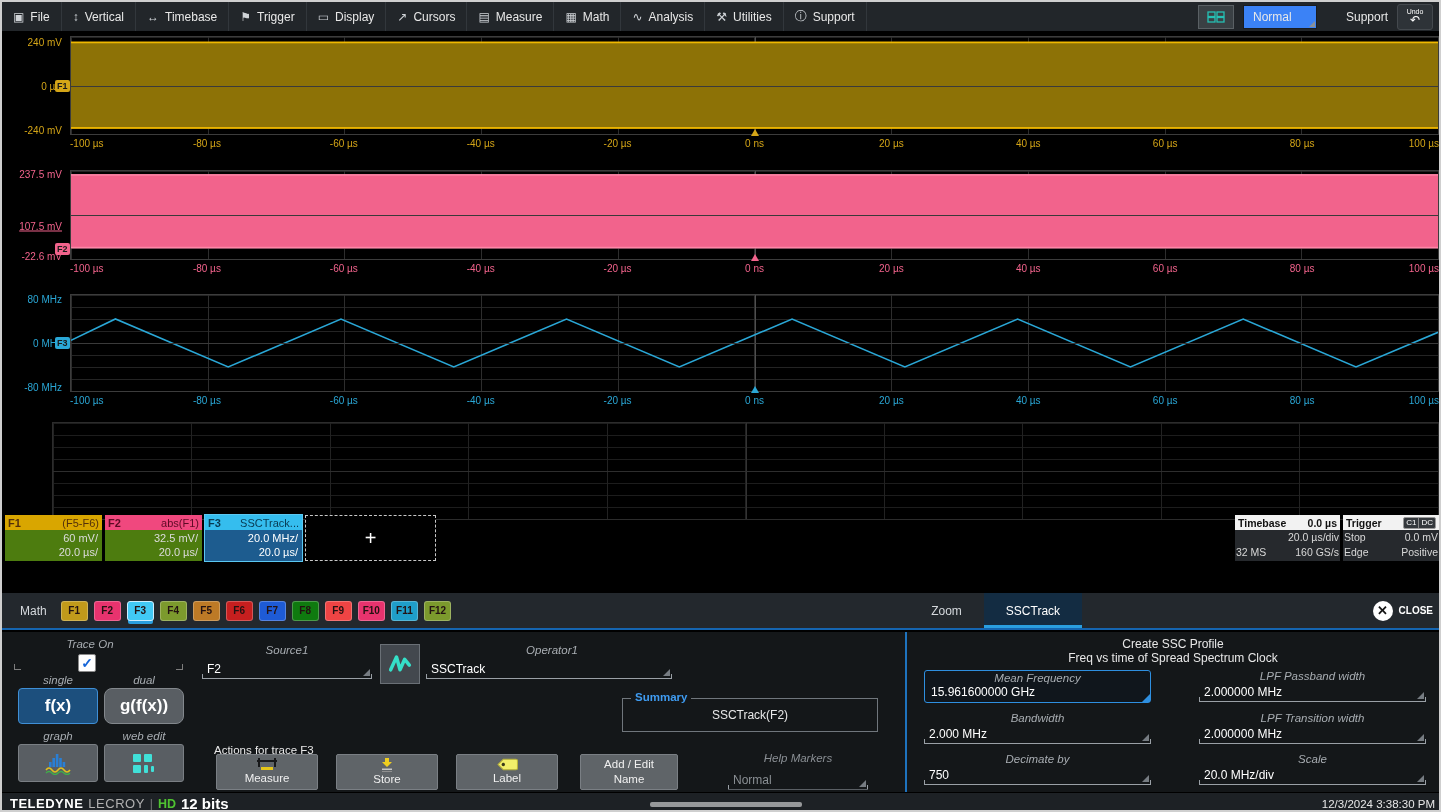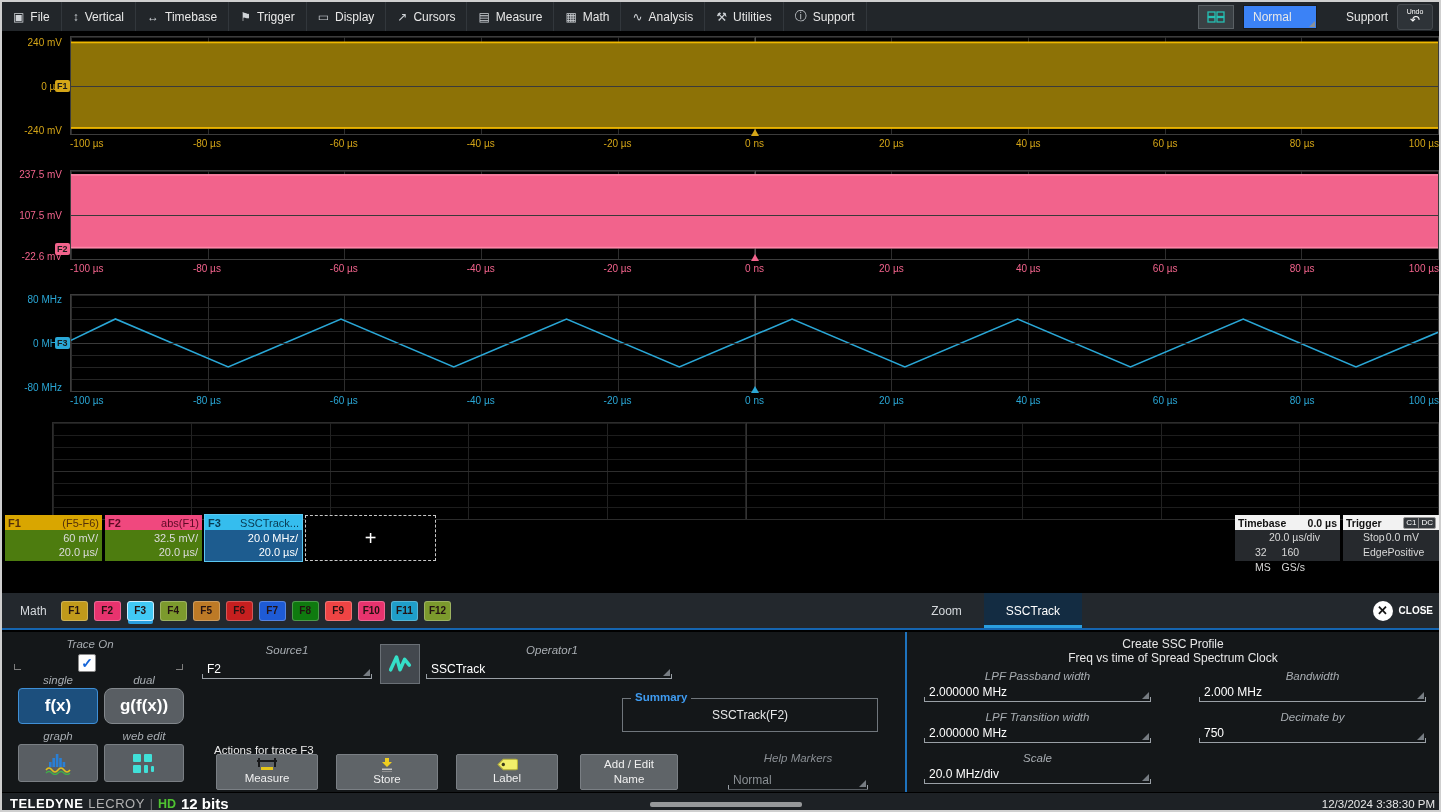--- a/index.html
+++ b/index.html
@@ -46,21 +46,21 @@
   .desc-head .tid { font-weight:bold; }
   .desc-body { height:31px; background:#4d7c0f; color:#dcdcdc; text-align:right; padding:1px 4px 0; line-height:14px; }
   .desc.f1 .desc-head { background:#d9a600; color:#54300a; }
   .desc.f2 .desc-head { background:#f0487e; color:#5c0a24; }
   .desc.f3 .desc-head { background:#35bdee; color:#083a52; }
   .desc.f3 .desc-body { background:#1d5c8f; color:#fff; }
   .desc.f3 { box-shadow:0 0 0 1px #5bc8f2; }
   .add-box { position:absolute; left:303px; top:513px; width:131px; height:46px; border:1px dashed #c8c8c8; color:#fff; font-size:20px; display:flex; align-items:center; justify-content:center; background:#000; }
   .info-box { position:absolute; top:513px; height:46px; background:#26292d; color:#d8d8d8; font-size:10.5px; }
   .info-head { background:#f2f2f2; color:#111; height:15px; display:flex; justify-content:space-between; align-items:center; padding:0 3px; font-weight:bold; }
-  .info-row { display:flex; justify-content:space-between; padding:0 20px; line-height:15px; }
+  .info-row { display:flex; justify-content:space-between; padding:0 1px; line-height:15px; }
   .info-row.r { justify-content:flex-end; }
   .trig-chip { display:flex; background:#34383c; border:1px solid #999; border-radius:2px; font-weight:normal; color:#fff; font-size:8px; line-height:10px; }
   .trig-chip span { padding:0 2px; }
   .trig-chip span + span { border-left:1px solid #888; }
 
   
   #tabbar { position:absolute; top:591px; left:0; width:1441px; height:37px; background:#23282d; border-bottom:2px solid #1565b0; display:flex; align-items:center; }
   .math-label { color:#d5d9dd; font-size:12px; margin:0 14px 0 18px; }
   .ftab { min-width:27px; height:20px; padding:0 4px; border-radius:3px; margin-right:6px; font-size:10px; font-weight:bold; color:#241212; display:flex; align-items:center; justify-content:center; border:1px solid rgba(255,255,255,0.25); }
   .ftab.active { border-color:#cdeeff; box-shadow:0 4px 0 -1px #2a9fe0; }
@@ -213,21 +213,21 @@
       </div>
       <div class="trig" style="left: 752.5px; top: 97px; border-bottom-color: rgb(212, 165, 23);"></div>
       <div class="plot" style="left: 68px; top: 138px; width: 1369px; height: 90px;">
         <svg viewBox="0 0 1000 100" preserveAspectRatio="none" class="wave">
           <rect x="0" y="4.385964912280701" width="1000" height="83.33333333333333" fill="#f2638c"></rect>
           <rect x="0" y="3.4859649122807013" width="1000" height="1.8" fill="#ff86a8"></rect>
           <rect x="0" y="86.11929824561403" width="1000" height="1.8" fill="#ff86a8"></rect>
         </svg>
       </div>
       <div class="ylab" style="top: 141.947px; left: 0px; width: 60px; color: rgb(242, 99, 140);">237.5 mV</div>
-      <div class="ylab" style="top: 183px; left: 0px; width: 60px; color: rgb(242, 99, 140);">107.5 mV</div>
+      <div class="ylab" style="top: 194px; left: 0px; width: 60px; color: rgb(242, 99, 140); text-decoration: underline;">107.5 mV</div>
       <div class="ylab" style="top: 224.084px; left: 0px; width: 60px; color: rgb(242, 99, 140);">-22.6 mV</div>
       <div class="badge" style="left: 53px; top: 210.947px; background: rgb(242, 99, 140);">F2</div>
       <div class="xrow" style="left: 68px; top: 231px; width: 1369px;">
         <span class="xtick first" style="left: 0%; color: rgb(242, 99, 140);">-100 µs</span>
         <span class="xtick" style="left: 10%; color: rgb(242, 99, 140);">-80 µs</span>
         <span class="xtick" style="left: 20%; color: rgb(242, 99, 140);">-60 µs</span>
         <span class="xtick" style="left: 30%; color: rgb(242, 99, 140);">-40 µs</span>
         <span class="xtick" style="left: 40%; color: rgb(242, 99, 140);">-20 µs</span>
         <span class="xtick" style="left: 50%; color: rgb(242, 99, 140);">0 ns</span>
         <span class="xtick" style="left: 60%; color: rgb(242, 99, 140);">20 µs</span>
@@ -433,20 +433,25 @@
       <span>Name</span>
     </button>
     <div class="lbl" style="left:716px;top:120px;width:160px;color:#8a8f94;">Help Markers</div>
     <div class="dd disabled" style="left:726px;top:140px;width:140px;">
       <span>Normal</span><i class="tri"></i>
     </div>
 
     <div id="ssc-title">Create SSC Profile</div>
     <div id="ssc-subtitle">Freq vs time of Spread Spectrum Clock</div>
     <div id="fields">
+        <div class="sel-field">
+          <div class="f-label">Mean Frequency</div>
+          <div class="f-val">15.961600000 GHz</div>
+          <i class="tri-blue"></i>
+        </div>
         <div>
           <div class="f-label">LPF Passband width</div>
           <div class="f-dd"><span>2.000000 MHz</span><i class="tri"></i></div>
         </div>
         <div>
           <div class="f-label">Bandwidth</div>
           <div class="f-dd"><span>2.000 MHz</span><i class="tri"></i></div>
         </div>
         <div>
           <div class="f-label">LPF Transition width</div>

